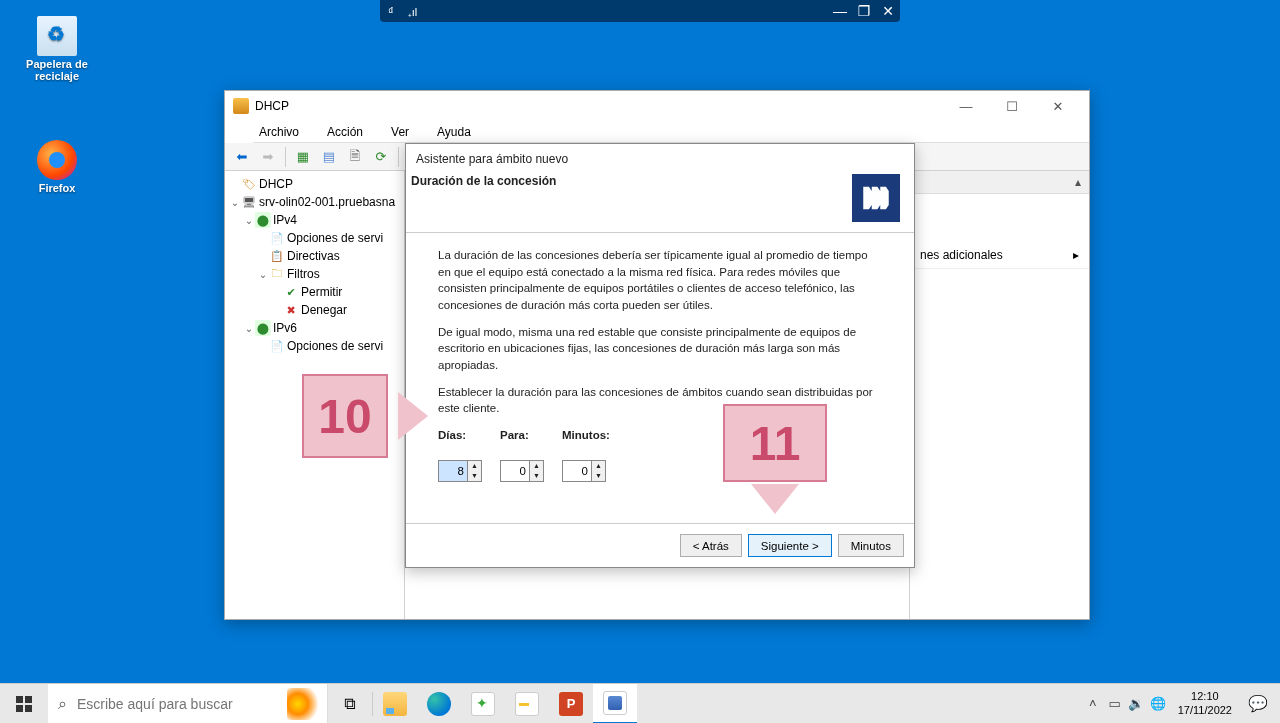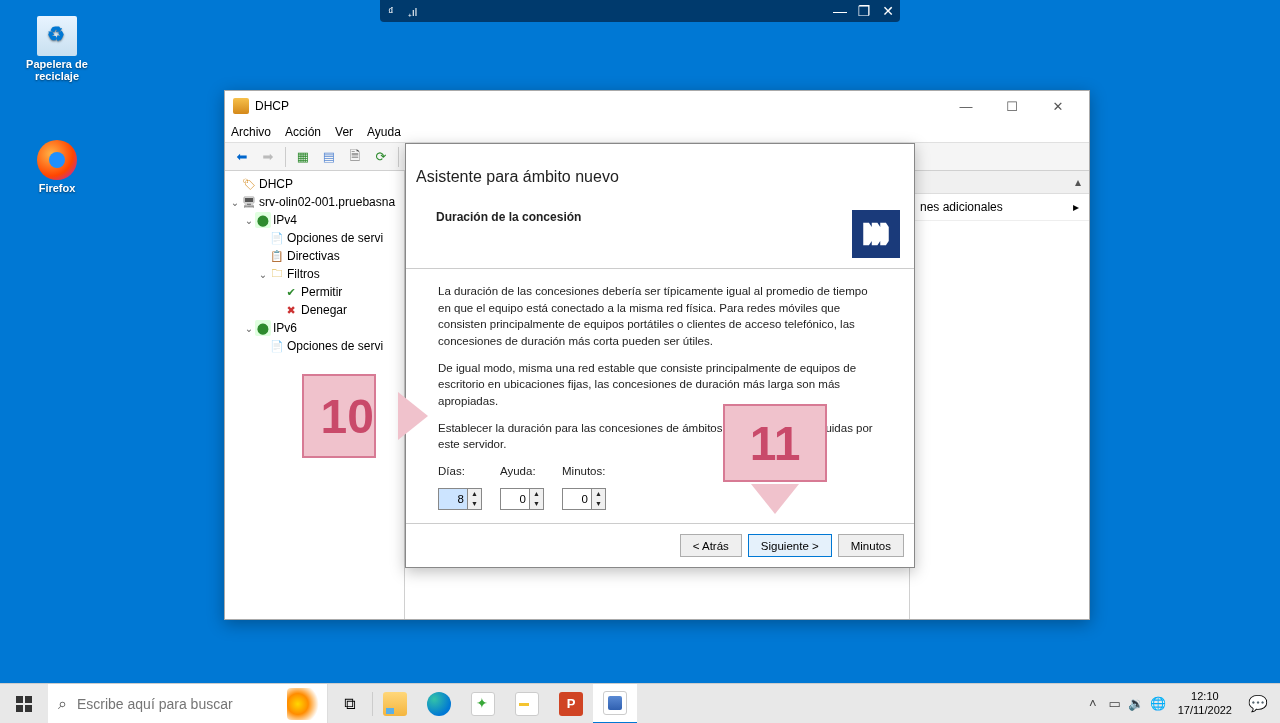--- a/index.html
+++ b/index.html
@@ -19,48 +19,48 @@
 .recycle .ic::after { content:"♻"; color:#0078d4; font-size:20px; position:absolute; left:10px; top:6px;}
 .firefox .ic { border-radius:50%; background: radial-gradient(circle at 35% 35%, #ffb347, #ff4500 60%, #a020f0); position:relative;}
 .firefox .ic::after{content:""; position:absolute; left:12px;top:12px;width:16px;height:16px;border-radius:50%;background:#1e90ff;}
 
 
 .mmc-window { position: absolute; left: 224px; top: 90px; width: 866px; height: 530px; background: #fff; border: 1px solid #aaa; box-shadow: 0 4px 16px rgba(0,0,0,.3); }
 .titlebar { height: 30px; display: flex; align-items: center; padding: 0 8px; font-size: 12px; }
 .titlebar .ico { width:16px; height:16px; background: linear-gradient(#f7c04a,#d4881a); margin-right:6px; border-radius:2px;}
 .titlebar .sp { flex:1; }
 .titlebar .wbtn { width:46px; height:30px; display:flex; align-items:center; justify-content:center; color:#555; font-size:13px;}
-.menubar { height: 22px; display:flex; align-items:center; padding: 0 6px; font-size:12px; gap: 14px; border-bottom:1px solid #e0e0e0;}
+.menubar { height: 22px; display:flex; align-items:center; padding: 0 6px; font-size:12px; gap: 28px; border-bottom:1px solid #e0e0e0;margin-left:28px;}
 .toolbar { height: 28px; display:flex; align-items:center; padding: 0 6px; gap:4px; border-bottom:1px solid #d0d0d0; background:#f5f5f5;}
 .toolbar .tbtn { width:22px; height:22px; display:flex; align-items:center; justify-content:center; font-size:13px; color:#0066cc; border:1px solid transparent;}
 .toolbar .sep { width:1px; height:20px; background:#ccc; margin:0 2px;}
 .mmc-body { display:flex; height: calc(100% - 80px);}
 .tree { width: 180px; border-right:1px solid #d0d0d0; padding: 4px; font-size:12px; overflow:hidden;}
 .tree-row { display:flex; align-items:center; height:18px; white-space:nowrap; overflow:hidden;}
 .tree-row .tw { width:12px; text-align:center; color:#666; font-size:10px;}
 .tree-row .ti { width:16px; height:16px; margin-right:2px; display:inline-flex; align-items:center; justify-content:center; font-size:11px;}
 .ind1{padding-left:14px;} .ind2{padding-left:28px;} .ind3{padding-left:42px;}
 .ico-dhcp{color:#d4881a;} .ico-srv{color:#555;} .ico-ip{color:#2e8b2e;background:#e0ffe0;border-radius:2px;} .ico-opt{color:#d4a017;} .ico-filter{color:#d4a017;} .ico-allow{color:#2e8b2e;} .ico-deny{color:#cc3333;}
 .actions-pane { width:180px; border-left:1px solid #d0d0d0; font-size:12px; margin-left:auto;}
 .actions-pane .hdr{ background:#f0f0f0; padding:4px 8px; border-bottom:1px solid #ddd; display:flex; justify-content:space-between; align-items:center;}
-.actions-pane .row{ padding:6px 10px; border-bottom:1px solid #eee;}
+.actions-pane .row{ padding:6px 10px; border-bottom:1px solid #eee;margin-top:48px;}
 
 
 .wizard { position:absolute; left:405px; top:143px; width:510px; height:425px; background:#fff; border:1px solid #888; box-shadow: 0 4px 14px rgba(0,0,0,.25); font-size:11.5px; color:#222;}
-.wizard-title { padding: 24px 10px; font-size:16px;}
-.wizard-head { display:flex; border-bottom:1px solid #ccc; padding: 0 14px 10px 30px;}
+.wizard-title { padding: 8px 10px; font-size:12px;}
+.wizard-head { display:flex; border-bottom:1px solid #ccc; padding: 0 14px 10px 5px;}
 .wizard-head .txt { flex:1;}
 .wizard-head .txt b { font-size:12px;}
 .wizard-head .txt p { margin-left:14px; margin-top:2px; line-height:1.35;}
 .wizard-head .graphic { width:48px; height:48px; background:#1a3a7a; display:flex; align-items:center; justify-content:center;}
 .wizard-head .graphic svg { fill:#fff;}
 .wizard-body { padding: 14px 32px; line-height:1.45;}
 .wizard-body p { margin-bottom:10px;}
 .lease-row { display:flex; gap:18px; margin-top:4px;}
-.lease-col label{ display:block; margin-bottom:8px;}
+.lease-col label{ display:block; margin-bottom:16px;font-weight:bold;}
 .spin { display:flex; border:1px solid #888; height:22px; width:44px; background:#fff;}
 .spin input{ width:28px; border:0; text-align:right; padding-right:3px; font-size:11.5px; outline:none;}
 .spin .arrows{ width:14px; display:flex; flex-direction:column; border-left:1px solid #888;}
 .spin .arrows div{ flex:1; font-size:7px; text-align:center; line-height:9px; background:#f0f0f0;}
 .wizard-foot { position:absolute; bottom:0; left:0; right:0; border-top:1px solid #ccc; padding:10px; display:flex; justify-content:flex-end; gap:6px;}
 .wizard-foot button{ height:23px; padding:0 12px; font-size:11.5px; background:#efefef; border:1px solid #adadad;}
 .wizard-foot button.primary{ border:1.5px solid #0078d4; background:#e5f1fb;}
 
 
 .callout { position:absolute; background:#f0c2cc; border:2px solid #d77a94; display:flex; align-items:center; justify-content:center; font-size:48px; font-weight:700; color:#c94a6a; }
@@ -210,34 +210,34 @@
     </div>
     <div class="graphic">
       <svg viewBox="0 0 24 24" width="34" height="34">
           <path d="M3 4h4l2 3v10l-2 3H3V4zm6 0h4l2 3v10l-2 3H9V4zm6 0h4l2 3v10l-2 3h-4V4z"></path>
         </svg>
     </div>
   </div>
   <div class="wizard-body">
     <p>La duración de las concesiones debería ser típicamente igual al promedio de tiempo en que el equipo está conectado a la misma red física. Para redes móviles que consisten principalmente de equipos portátiles o clientes de acceso telefónico, las concesiones de duración más corta pueden ser útiles.</p>
     <p>De igual modo, misma una red estable que consiste principalmente de equipos de escritorio en ubicaciones fijas, las concesiones de duración más larga son más apropiadas.</p>
-    <p>Establecer la duración para las concesiones de ámbitos cuando sean distribuidas por este servidor.</p>
+    <p>Establecer la duración para las concesiones de ámbitos cuando sean distribuidas por este cliente.</p>
     <div class="lease-row">
       <div class="lease-col">
         <label>Días:</label>
         <div class="spin">
           <input style="background: rgb(204, 228, 255);" value="8">
           <div class="arrows">
               <div>▲</div>
               <div>▼</div>
             </div>
         </div>
       </div>
       <div class="lease-col">
-        <label>Ayuda:</label>
+        <label>Para:</label>
         <div class="spin">
           <input value="0" style="">
           <div class="arrows">
               <div>▲</div>
               <div>▼</div>
             </div>
         </div>
       </div>
       <div class="lease-col">
         <label>Minutos:</label>
@@ -251,21 +251,21 @@
       </div>
     </div>
   </div>
   <div class="wizard-foot">
     <button>&lt; Atrás</button>
     <button class="primary">Siguiente &gt;</button>
     <button>Minutos</button>
   </div>
 </div>
 
-<div class="callout" style="left:302px; top:374px; width:74px; height:84px;justify-content:flex-end;">
+<div class="callout" style="left:302px; top:374px; width:86px; height:84px;">
   <span>10</span>
 </div>
 <div class="callout-arrow-r" style="left:398px; top:392px;"></div>
 
 <div class="callout" style="left:723px; top:404px; width:104px; height:78px;">
   <span>11</span>
 </div>
 <div class="callout-arrow-d" style="left:751px; top:484px;"></div>
 
 <div class="taskbar">

